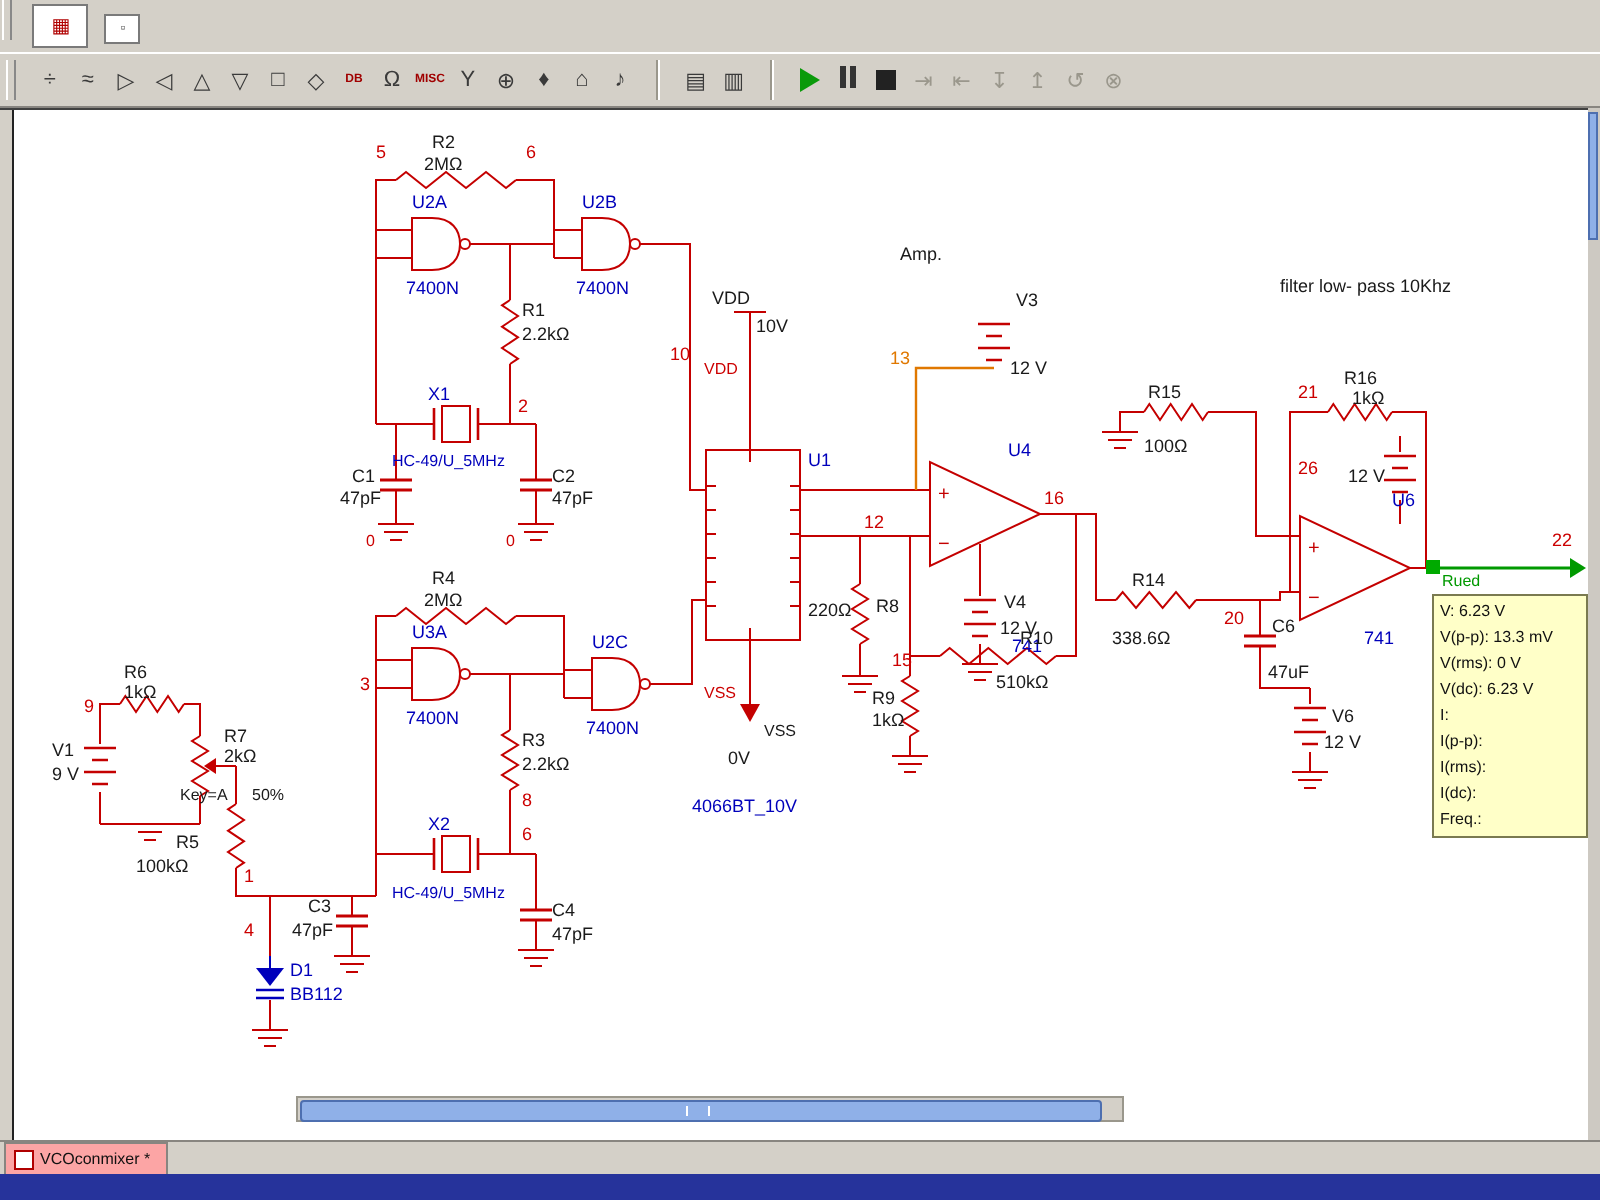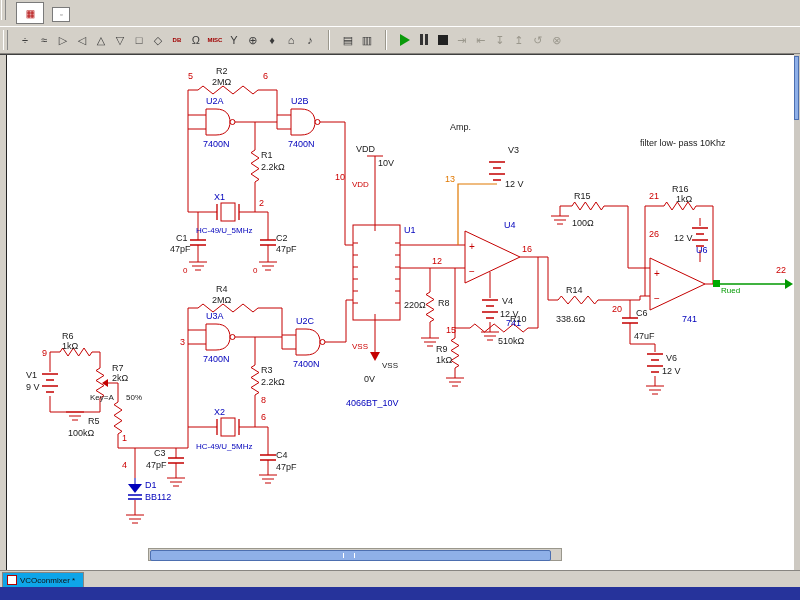--- a/index.html
+++ b/index.html
@@ -37,21 +37,21 @@
   .hsb .thumb{position:absolute;left:1px;top:1px;width:399px;height:9px;background:#8fb0e8;
       border:1px solid #4d6fb0;border-radius:2px;}
   .hsb .g{position:absolute;left:192px;top:2px;width:10px;height:5px;
       border-left:1px solid #fff;border-right:1px solid #fff;}
   .vsb{position:absolute;left:794px;top:54px;width:6px;height:516px;background:#cdc9c2;}
   .vsb .vthumb{position:absolute;left:0;top:2px;width:5px;height:64px;background:#8fb0e8;
       border:1px solid #4d6fb0;box-sizing:border-box;}
   .tabbar{position:absolute;top:570px;left:0;width:800px;height:17px;background:#d4d0c8;
       border-top:1px solid #888580;box-sizing:border-box;}
   .tab{display:inline-flex;align-items:center;gap:3px;height:15px;margin-left:2px;
-      padding:0 8px 0 4px;background:#0ea5e9;border:1px solid #888580;border-bottom:none;
+      padding:0 8px 0 4px;background:#fca5a5;border:1px solid #888580;border-bottom:none;
       font-size:8px;color:#111;}
   .tabicon{display:inline-block;width:8px;height:8px;border:1px solid #b00000;background:#fff;}
   .status{position:absolute;top:587px;left:0;width:800px;height:13px;background:#26339b;}
 </style>
 </head>
 <body>
 
 <div class="row1">
   <span class="grip"></span>
   <span id="titlebar-btns"><span class="bb">▦</span><span class="bb2">▫</span></span>
@@ -349,20 +349,33 @@
         <text x="126" y="400" fill="#1a1a1a" font-size="8">50%</text>
         <text x="88" y="424" fill="#1a1a1a" font-size="9">R5</text>
         <text x="68" y="436" fill="#1a1a1a" font-size="9">100kΩ</text>
         <text x="122" y="441" fill="#cc0000" font-size="9">1</text>
         <text x="122" y="468" fill="#cc0000" font-size="9">4</text>
         <text x="145" y="488" fill="#0000bb" font-size="9">D1</text>
         <text x="145" y="500" fill="#0000bb" font-size="9">BB112</text>
       </g>
     </svg>
 
+  <div class="probe">
+    <div id="probe-lines">
+        <div class="probe-line">V: 6.23 V</div>
+        <div class="probe-line">V(p-p): 13.3 mV</div>
+        <div class="probe-line">V(rms): 0 V</div>
+        <div class="probe-line">V(dc): 6.23 V</div>
+        <div class="probe-line">I: </div>
+        <div class="probe-line">I(p-p): </div>
+        <div class="probe-line">I(rms): </div>
+        <div class="probe-line">I(dc): </div>
+        <div class="probe-line">Freq.: </div>
+      </div>
+  </div>
 
   <div class="hsb">
     <div class="thumb">
       <span class="g"></span>
     </div>
   </div>
 </div>
 
 <div class="vsb">
   <div class="vthumb"></div>

